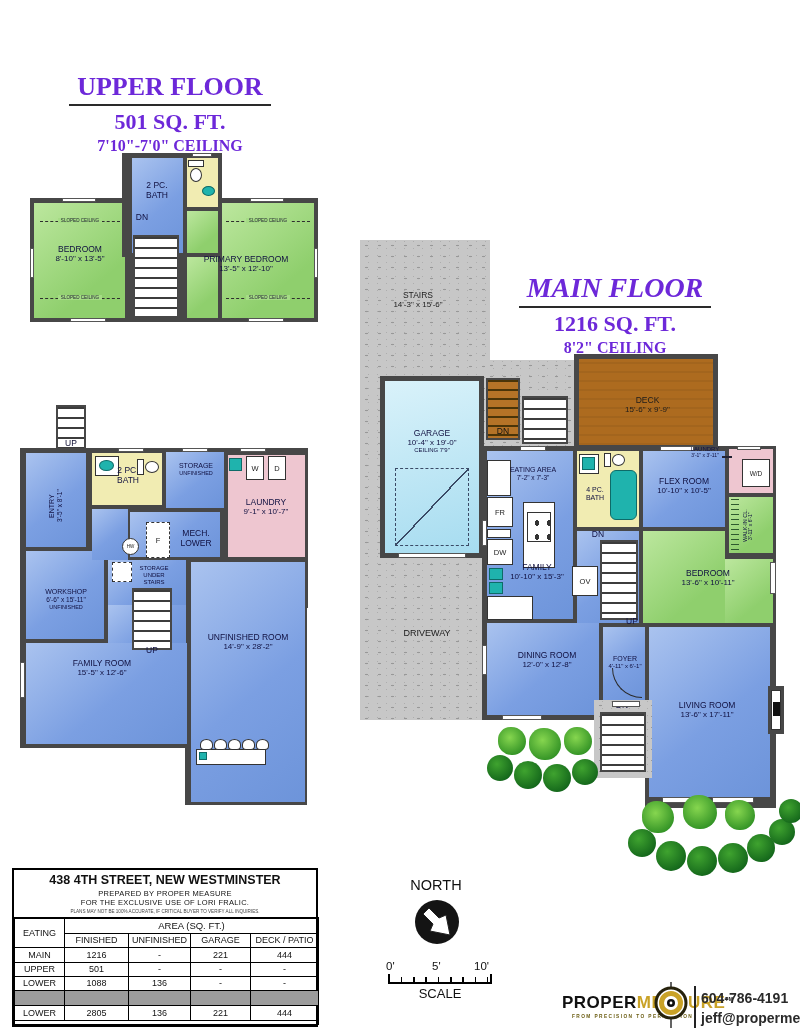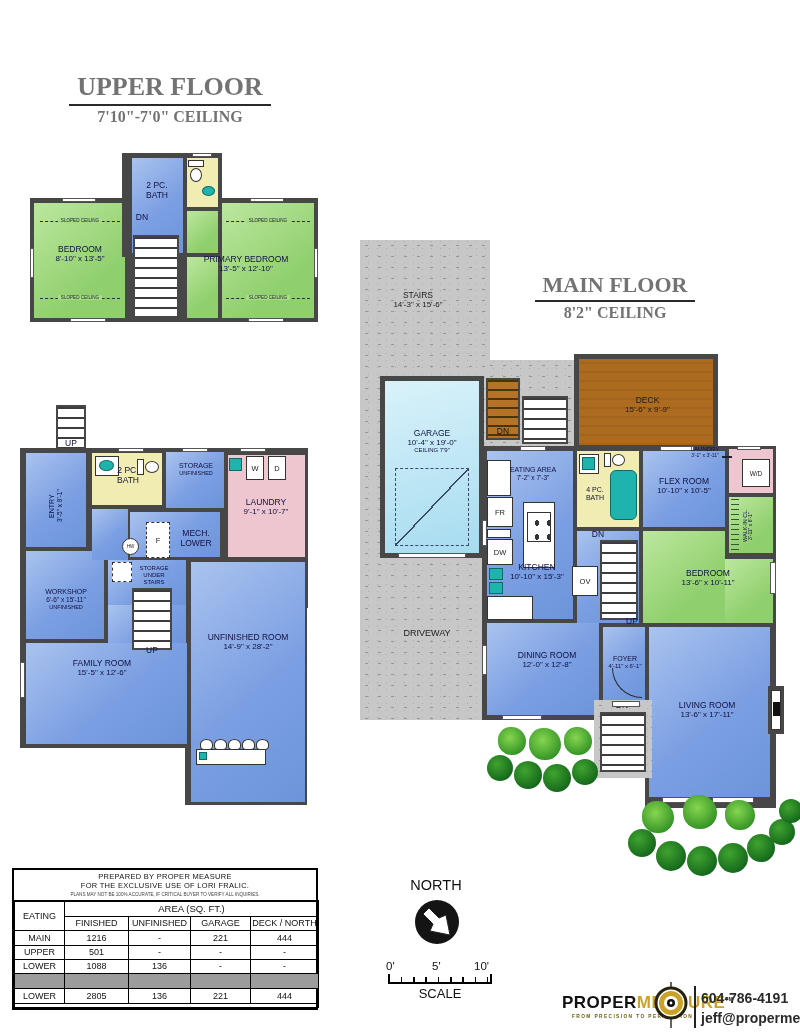--- a/index.html
+++ b/index.html
@@ -16,21 +16,21 @@
   .brown{background:#ad6b1f;background-image:repeating-linear-gradient(0deg,rgba(0,0,0,.06) 0 2px,transparent 2px 9px);}
   .gray{background-color:#c7c7c7;background-image:radial-gradient(#989898 1px,transparent 1.2px),radial-gradient(#adadad .8px,transparent 1px);background-size:13px 11px,9px 7px;background-position:0 0,4px 5px;}
   .stairs{position:absolute;background-color:#fff;background-image:repeating-linear-gradient(180deg,#3c3c3c 0 1.6px,transparent 1.6px 10px);border:2px solid #474747;box-sizing:border-box;}
   .stairsBrown{position:absolute;background-color:#b57327;background-image:repeating-linear-gradient(180deg,#4a3408 0 1.6px,transparent 1.6px 9px);border:2px solid #474747;box-sizing:border-box;}
   .lbl{position:absolute;color:#101040;text-align:center;line-height:1.18;white-space:nowrap;}
   .nm{display:block;}
   .dims{display:block;font-size:7.5px;}
   .s9{font-size:9px;} .s8{font-size:8.5px;} .s8 .dims{font-size:8px;}
   .s7{font-size:7px;} .s7 .dims{font-size:6.5px;}
   .s6{font-size:6px;}
-  .serifT{position:absolute;font-family:"Liberation Serif",serif;font-weight:bold;color:#737373;text-align:center;}
+  .serifT{position:absolute;font-family:"Liberation Serif",serif;font-weight:bold;color:#6d28d9;text-align:center;}
   .underl{display:inline-block;border-bottom:2.5px solid #2a2a2a;padding:0 8px 2px 8px;}
   .appl{position:absolute;background:#fff;border:1.5px solid #333;box-sizing:border-box;display:flex;align-items:center;justify-content:center;font-size:7.5px;color:#222;}
   .teal{position:absolute;background:#1fb3ad;border:1.5px solid #0e6b68;box-sizing:border-box;}
   .tealov{border-radius:50%;}
   .vt{writing-mode:vertical-rl;transform:rotate(180deg);}
   .sloped{position:absolute;border-top:1.3px dashed #2e2e2e;text-align:center;font-size:4.6px;color:#223;}
   .sloped span{position:relative;top:-4px;background:#a5dc85;padding:0 3px;}
   .bush{position:absolute;border-radius:50%;}
   .bushd{background:radial-gradient(circle at 38% 35%,#3fa32f,#14671b 75%);}
   .bushl{background:radial-gradient(circle at 42% 38%,#86d64f,#2e8f23 80%);border-radius:46% 54% 50% 50%;}
@@ -47,20 +47,21 @@
   
   .gold{color:#c9a227;}
 </style>
 </head>
 <body>
 
 <div id="canvas">
 
   <div class="serifT" style="left:55px;top:72px;width:230px;">
     <div style="font-size:26px;"><span class="underl">UPPER FLOOR</span></div>
+    <div style="font-size:22px;margin-top:3px;">501 SQ. FT.</div>
     <div style="font-size:16px;margin-top:2px;">7'10"-7'0" CEILING</div>
   </div>
 
   <div class="wall" style="left:30px;top:198px;width:288px;height:124px;"></div>
   <div class="room green" style="left:34px;top:203px;width:91px;height:115px;"></div>
   <div class="room green" style="left:222px;top:203px;width:92px;height:115px;"></div>
   <div class="room green" style="left:187px;top:257px;width:31px;height:61px;"></div>
   <div class="wall" style="left:122px;top:153px;width:100px;height:104px;"></div>
   <div class="room blue" style="left:132px;top:158px;width:51px;height:95px;"></div>
   <div class="room yellow" style="left:187px;top:158px;width:31px;height:49px;"></div>
@@ -180,21 +181,22 @@
     </div>
   <div class="lbl s8" style="left:190px;top:632px;width:116px;">
       <span class="nm">UNFINISHED ROOM</span>
       <span class="dims">14'-9" x 28'-2"</span>
     </div>
 
   <div class="room gray" style="left:360px;top:240px;width:130px;height:480px;"></div>
   <div class="room gray" style="left:485px;top:360px;width:112px;height:86px;"></div>
 
   <div class="serifT" style="left:515px;top:272px;width:200px;">
-    <div style="font-size:22px;"><span class="underl">MAIN FLOOR</span></div>
+    <div style="font-size:28px;font-style:italic;"><span class="underl">MAIN FLOOR</span></div>
+    <div style="font-size:22px;margin-top:3px;">1216 SQ. FT.</div>
     <div style="font-size:16px;margin-top:2px;">8'2" CEILING</div>
   </div>
 
   <div class="wall" style="left:574px;top:354px;width:144px;height:96px;"></div>
   <div class="room brown" style="left:579px;top:359px;width:134px;height:86px;"></div>
   <div class="lbl s8" style="left:605px;top:395px;width:85px;color:#1c1c1c;">
       <span class="nm">DECK</span>
       <span class="dims">15'-6" x 9'-9"</span>
     </div>
 
@@ -271,21 +273,21 @@
   <div class="lbl s8" style="left:373px;top:290px;width:90px;color:#1c1c1c;">
       <span class="nm">STAIRS</span>
       <span class="dims">14'-3" x 15'-6"</span>
     </div>
   <div class="lbl s9" style="left:382px;top:628px;width:90px;color:#1c1c1c;">DRIVEWAY</div>
   <div class="lbl s7" style="left:493px;top:466px;width:80px;">
       <span class="nm">EATING AREA</span>
       <span class="dims" style="font-size:6.5px;">7'-2" x 7'-3"</span>
     </div>
   <div class="lbl s8" style="left:497px;top:562px;width:80px;">
-      <span class="nm">KITCHEN</span>
+      <span class="nm">FAMILY</span>
       <span class="dims">10'-10" x 15'-3"</span>
     </div>
   <div class="lbl s7" style="left:578px;top:486px;width:34px;">
       <span class="nm">4 PC.</span>
       <span class="nm">BATH</span>
     </div>
   <div class="lbl s8" style="left:640px;top:476px;width:88px;">
       <span class="nm">FLEX ROOM</span>
       <span class="dims">10'-10" x 10'-5"</span>
     </div>
@@ -329,41 +331,42 @@
   <div class="bush bushl" style="left:725px;top:800px;width:30px;height:30px;"></div>
   <div class="bush bushd" style="left:628px;top:829px;width:28px;height:28px;"></div>
   <div class="bush bushd" style="left:656px;top:841px;width:30px;height:30px;"></div>
   <div class="bush bushd" style="left:687px;top:846px;width:30px;height:30px;"></div>
   <div class="bush bushd" style="left:718px;top:843px;width:30px;height:30px;"></div>
   <div class="bush bushd" style="left:747px;top:834px;width:28px;height:28px;"></div>
   <div class="bush bushd" style="left:769px;top:819px;width:26px;height:26px;"></div>
   <div class="bush bushd" style="left:779px;top:799px;width:24px;height:24px;"></div>
 
   <div id="infotable">
+    <div class="hd" style="font-size:12.5px;font-weight:bold;margin-top:3px;">438 4TH STREET, NEW WESTMINSTER</div>
     <div class="hd" style="font-size:7.5px;margin-top:2px;letter-spacing:.3px;">PREPARED BY PROPER MEASURE</div>
     <div class="hd" style="font-size:7.5px;letter-spacing:.3px;">FOR THE EXCLUSIVE USE OF LORI FRALIC.</div>
     <div class="hd" style="font-size:4.6px;margin:2px 0 3px 0;color:#444;">PLANS MAY NOT BE 100% ACCURATE, IF CRITICAL BUYER TO VERIFY ALL INQUIRIES.</div>
     <table class="areatable" style="border-top:2px solid #000;">
       <colgroup>
           <col style="width:50px">
           <col style="width:64px">
           <col style="width:62px">
           <col style="width:60px">
           <col style="width:68px">
         </colgroup>
       <tbody>
           <tr>
         <td rowspan="2">EATING</td>
         <td colspan="4" class="grp">AREA (SQ. FT.)</td>
       </tr>
       <tr>
         <td>FINISHED</td>
         <td>UNFINISHED</td>
         <td>GARAGE</td>
-        <td>DECK / NORTH</td>
+        <td>DECK / PATIO</td>
       </tr>
       <tr>
         <td>MAIN</td>
         <td>1216</td>
         <td>-</td>
         <td>221</td>
         <td>444</td>
       </tr>
       <tr>
         <td>UPPER</td>

